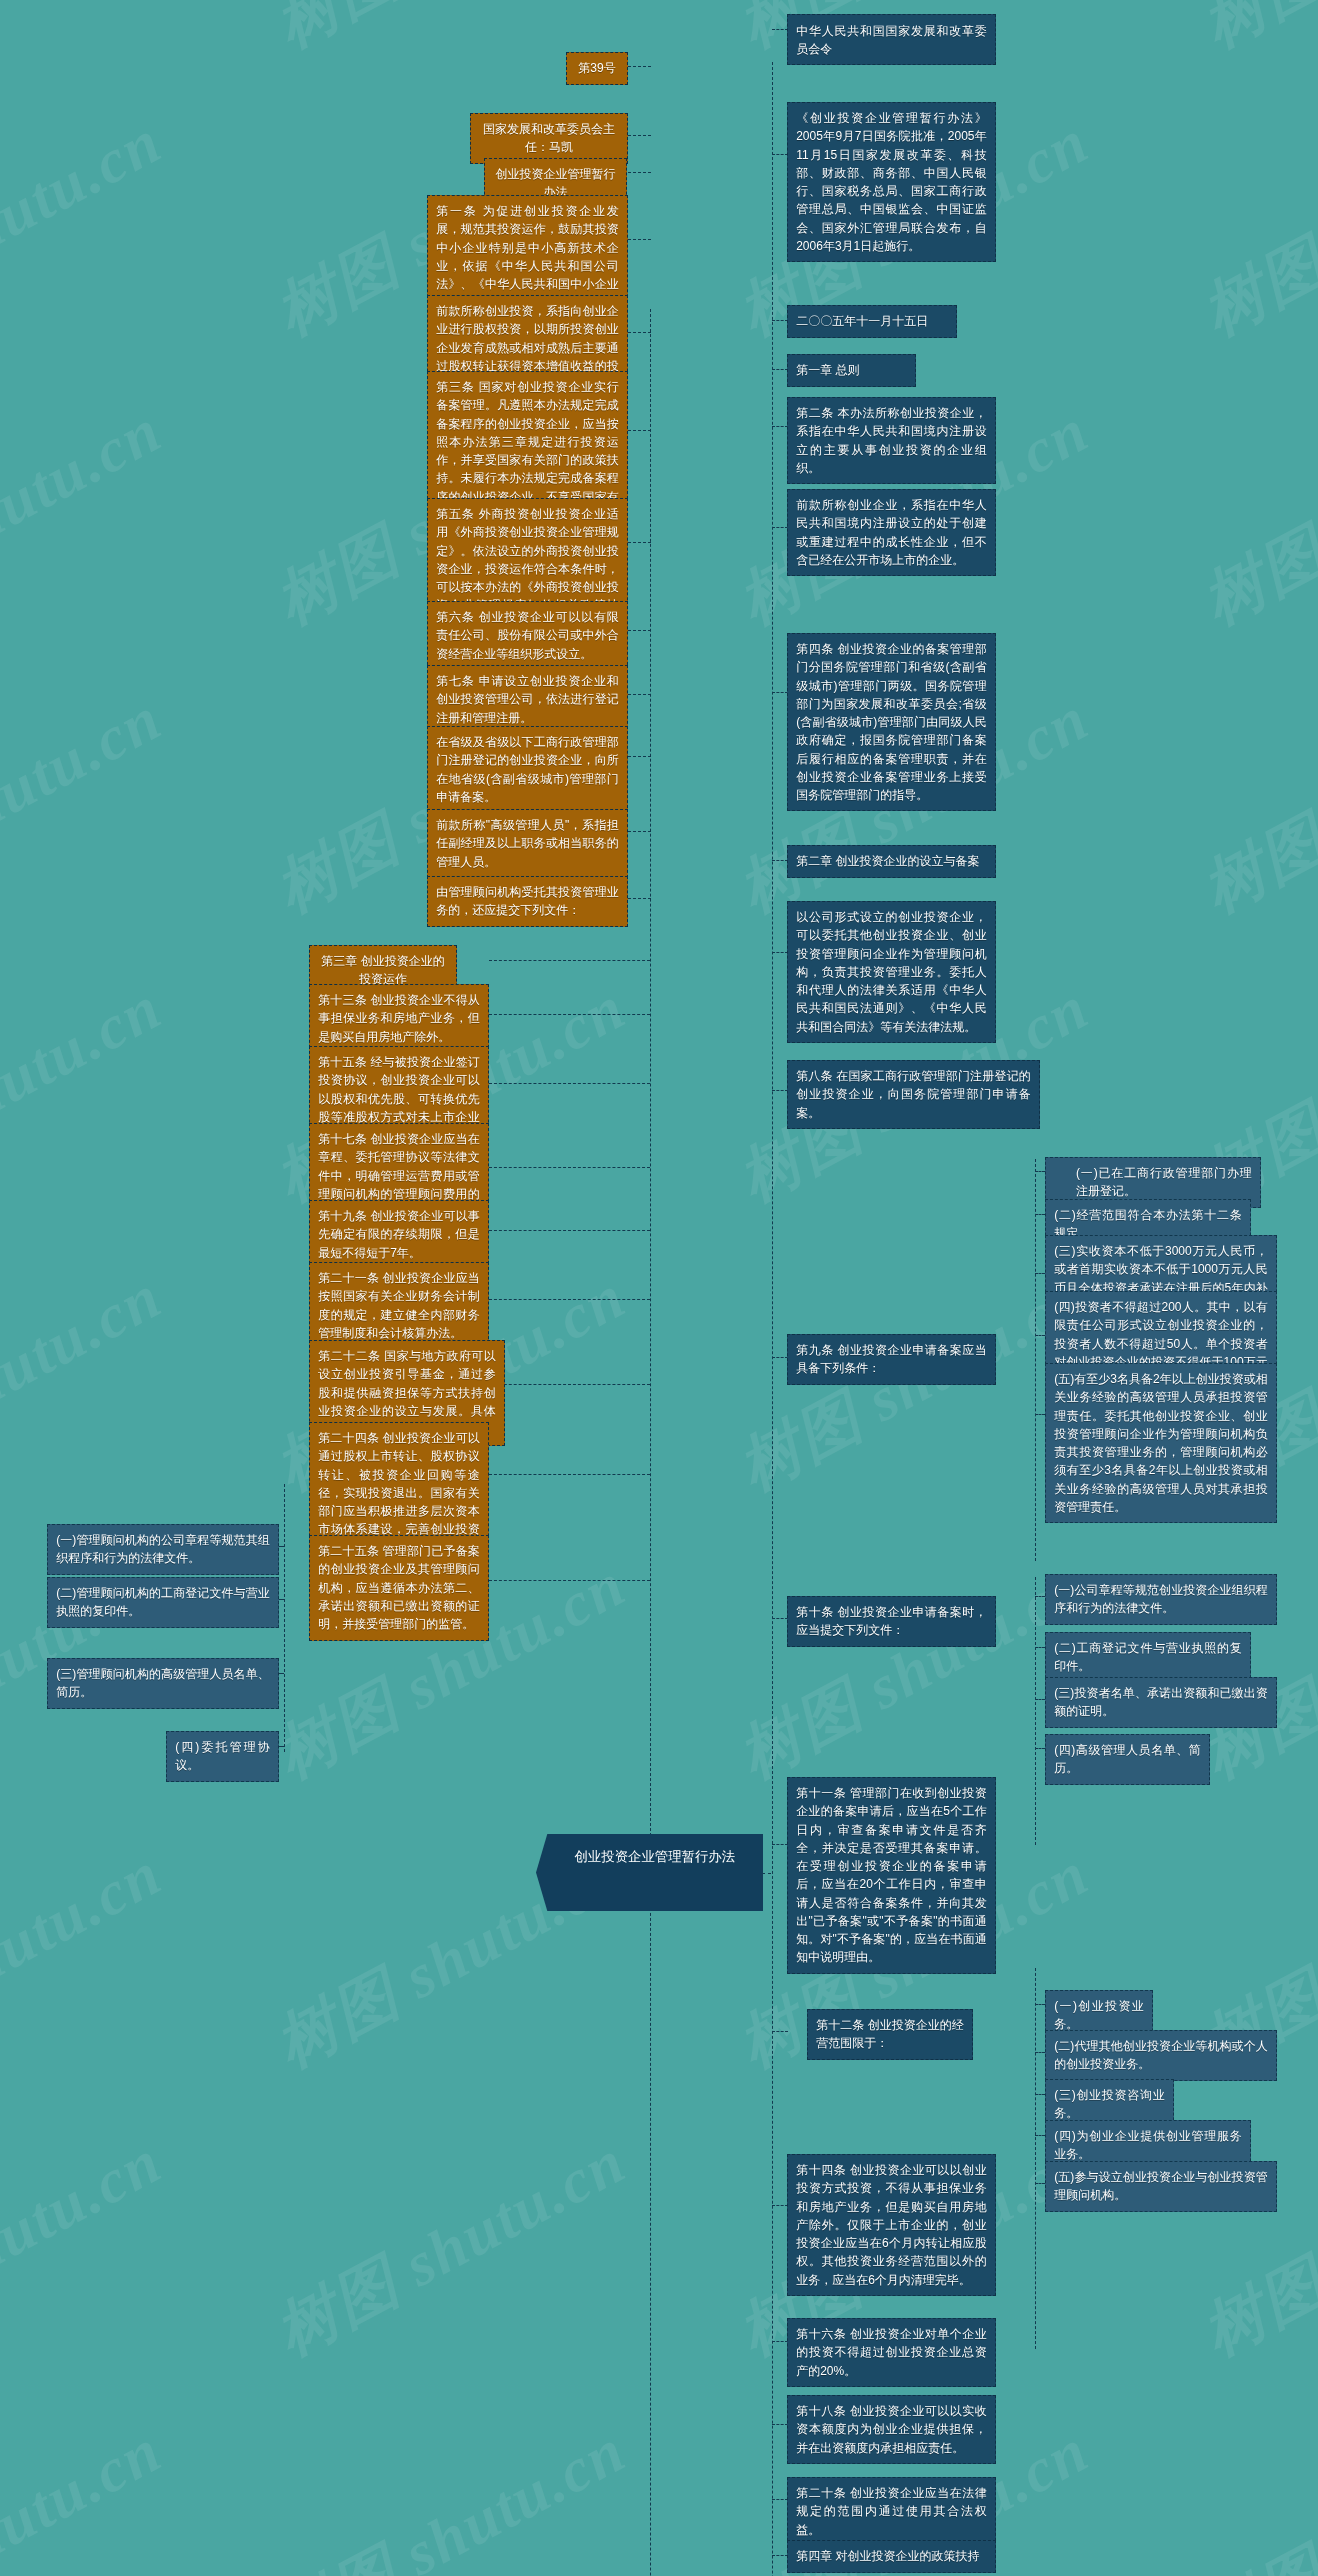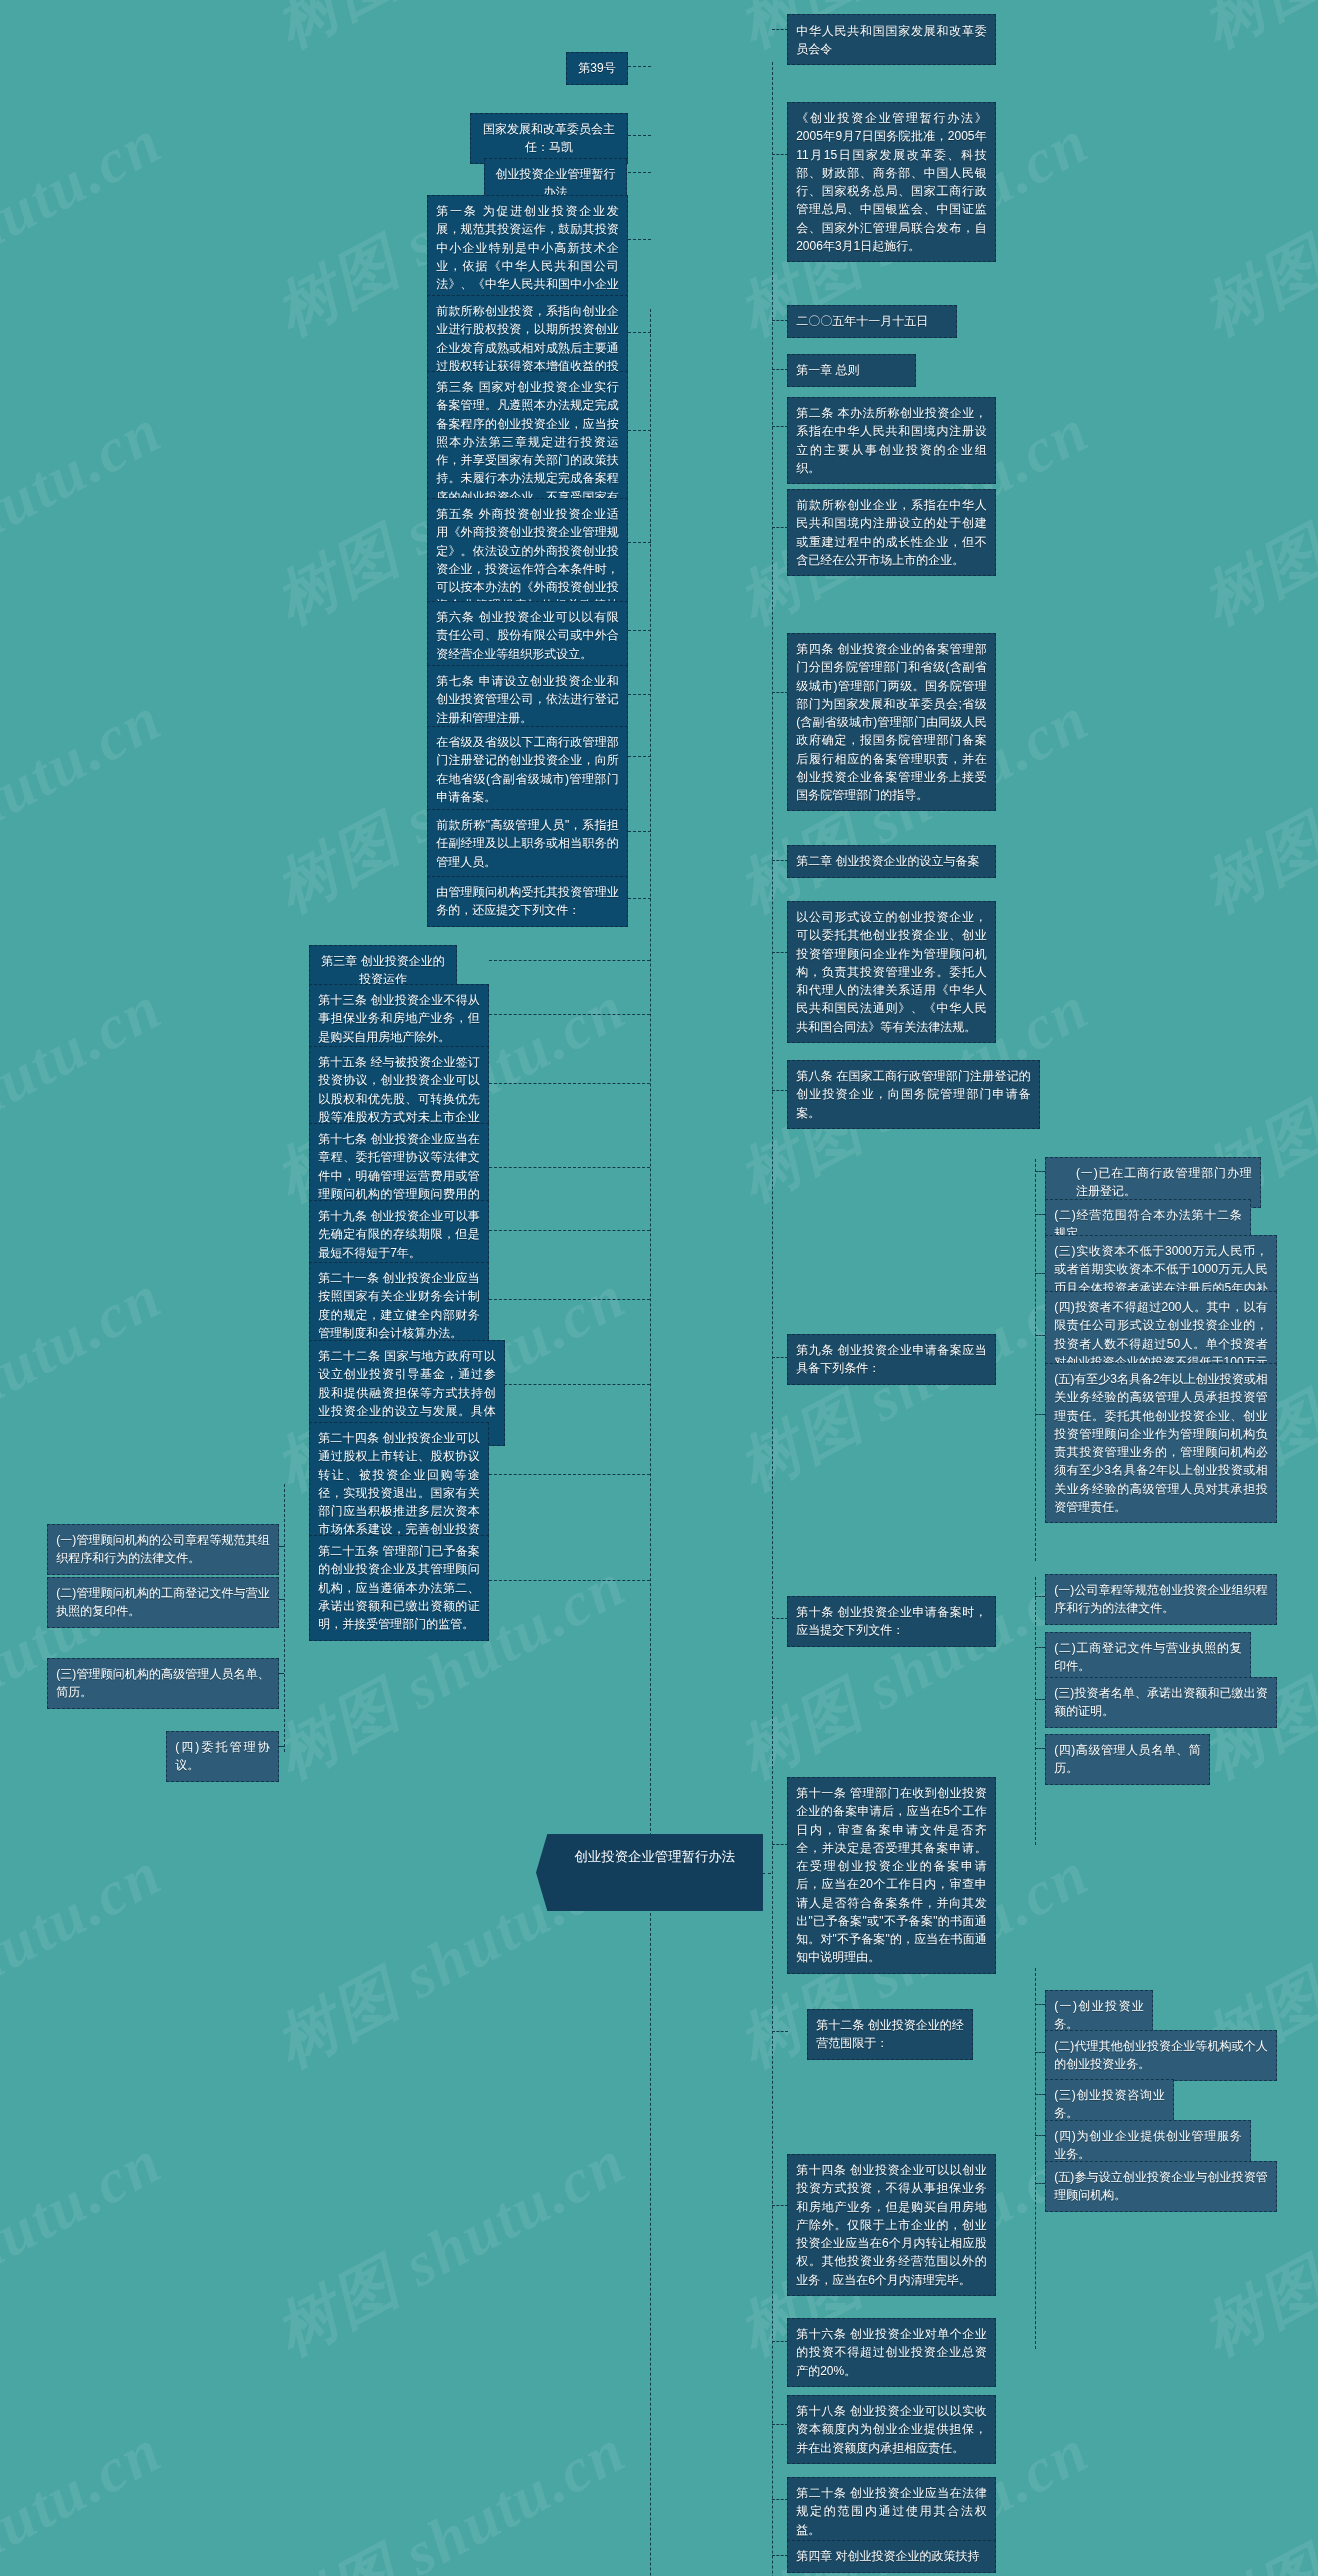--- a/index.html
+++ b/index.html
@@ -33,21 +33,21 @@
     background:#1b4a66;
     border:1px dashed #0f3147;
     padding:6.2px 8.2px;
     line-height:1.52;
     font-size:12px;
     text-align:justify;
     text-justify:inter-ideograph;
     z-index:2;
     text-shadow:0 0.5px 0 rgba(0,0,0,.35);
   }
-  .node.l1{background:#0c4a6e;border-color:#0c2f46;}
+  .node.l1{background:#a16207;border-color:#0c2f46;}
   .node.l2{background:#1b4a66;}
   .node.l3{background:#2e5c78;border-color:#11374d;}
   .node.center{
     text-align:center;
   }
   
   #root-node{
     position:absolute;
     z-index:5;
     background:#123e5c;

